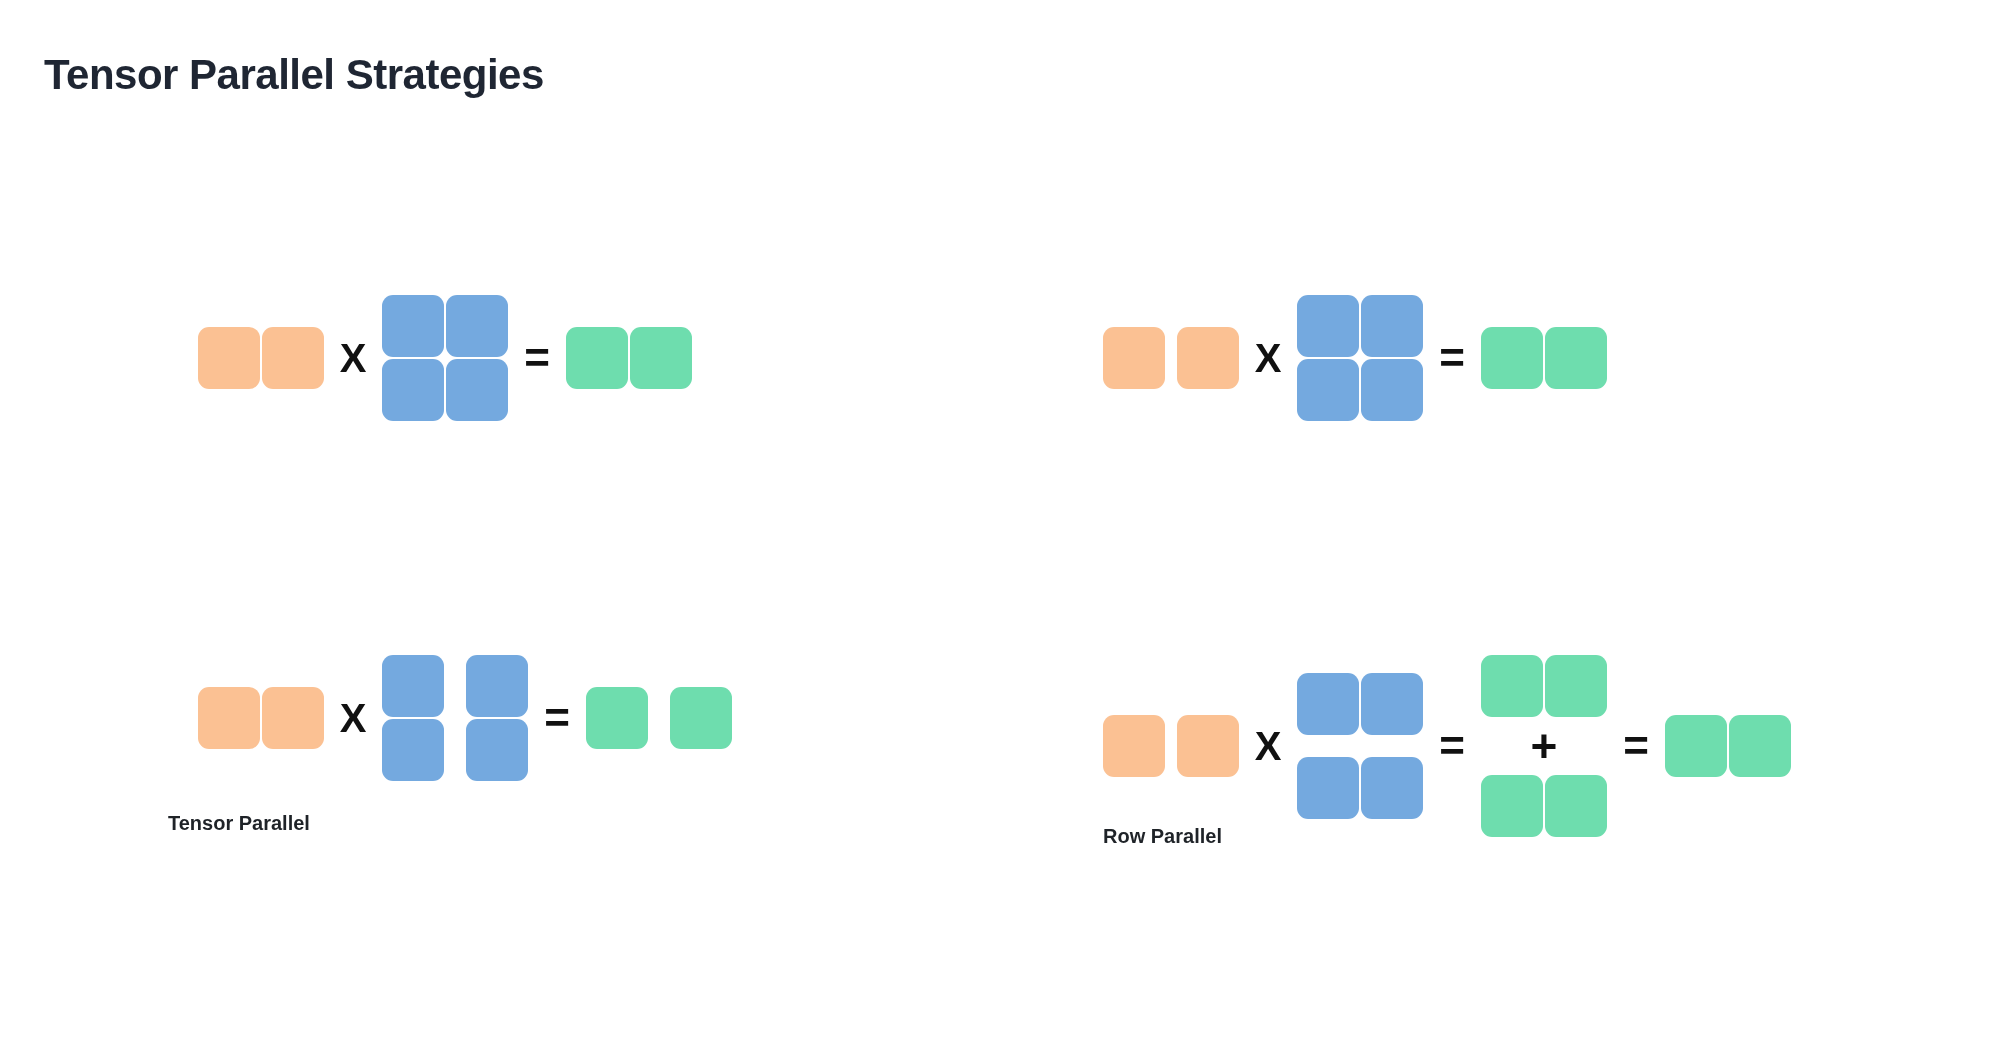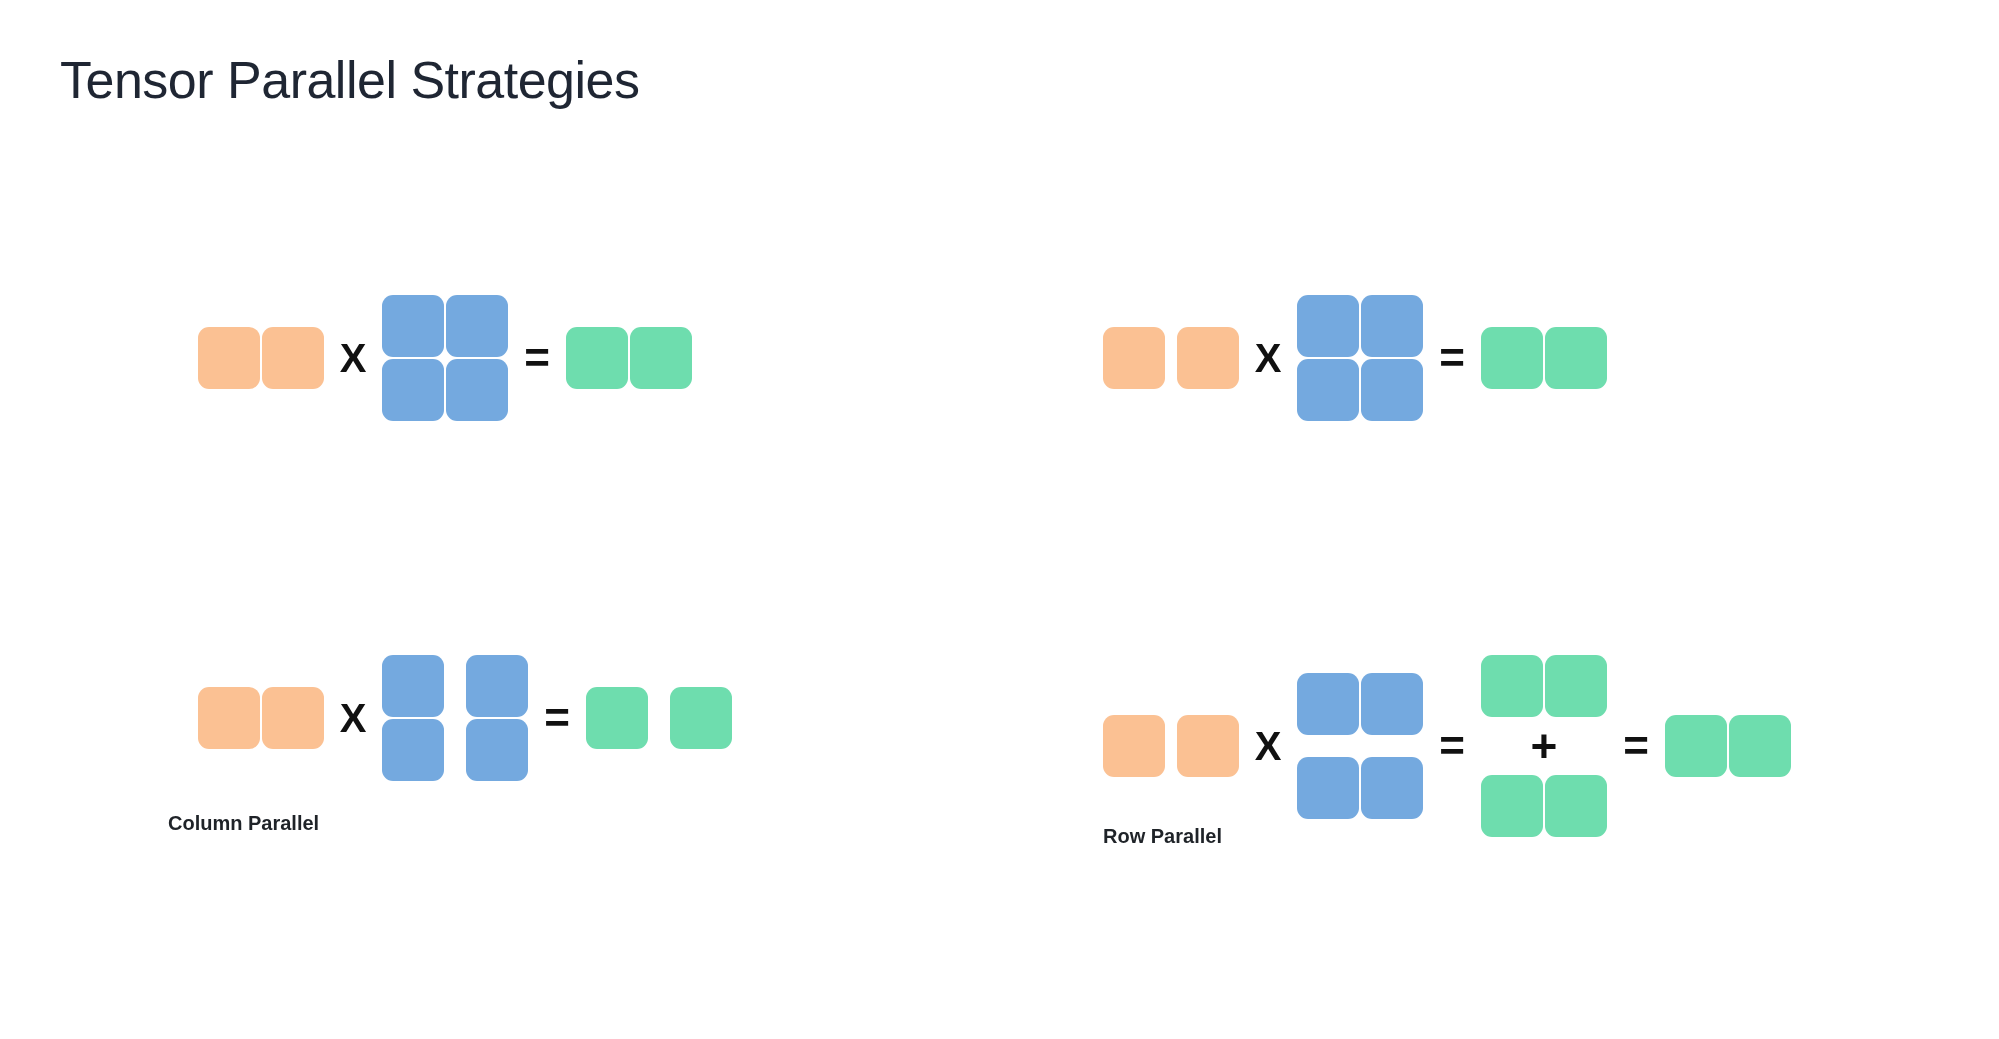--- a/index.html
+++ b/index.html
@@ -12,24 +12,24 @@
     width: 1999px;
     height: 1039px;
     position: relative;
     overflow: hidden;
     font-family: "Liberation Sans", sans-serif;
     -webkit-font-smoothing: antialiased;
   }
 
   #page-title {
     position: absolute;
-    left: 60px;
+    left: 44px;
     top: 52px;
-    font-size: 52px;
-    font-weight: normal;
+    font-size: 42px;
+    font-weight: bold;
     letter-spacing: -0.5px;
     color: #1f2633;
     line-height: 1.1;
     white-space: nowrap;
   }
 
   
   .panel {
     position: absolute;
   }
@@ -219,21 +219,21 @@
     <div class="matrix">
       <div class="rowgroup gap-h-m">
         <div class="cell green" style="background: rgb(110, 221, 174);"></div>
         <div class="cell green" style="background: rgb(110, 221, 174);"></div>
       </div>
     </div>
 
   </div>
 </div>
 
-<div class="caption" style="left:168px; top:812px;">Column Parallel</div>
+<div class="caption" style="left:168px; top:812px;">Tensor Parallel</div>
 
 <div class="panel" style="left:1103px; top:655px;">
   <div class="equation">
 
     <div class="matrix">
       <div class="rowgroup gap-h-s">
         <div class="cell orange" style="background: rgb(251, 193, 147);"></div>
         <div class="cell orange" style="background: rgb(251, 193, 147);"></div>
       </div>
     </div>

